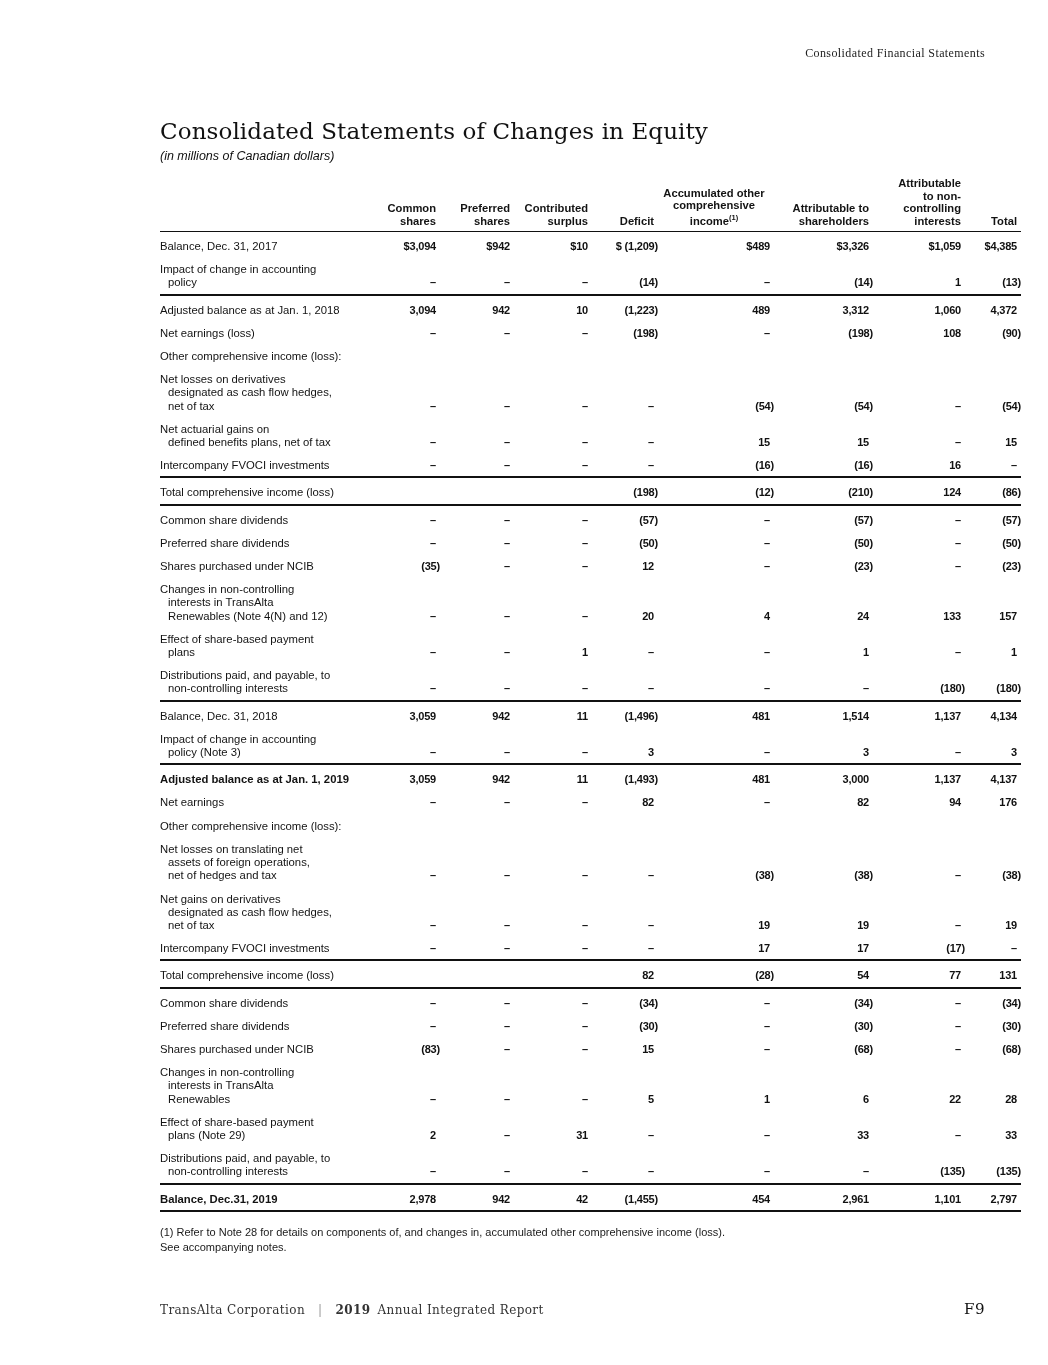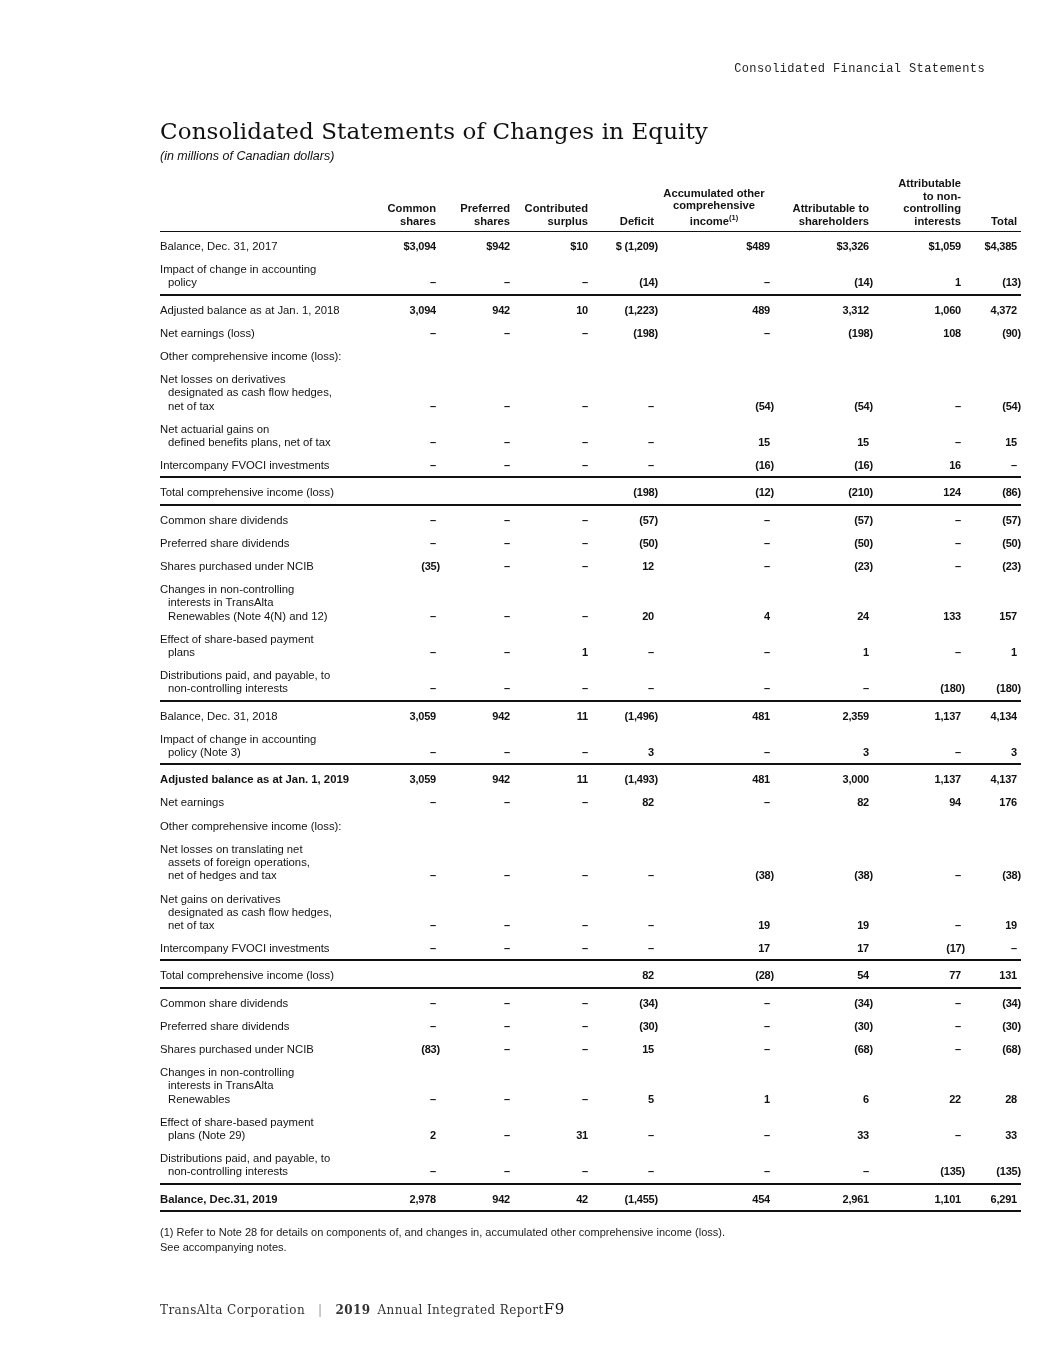--- a/index.html
+++ b/index.html
@@ -7,22 +7,22 @@
     width: 1048px; height: 1365px;
     background: #ffffff;
     color: #1a1a1a;
     font-family: "Liberation Sans", sans-serif;
     position: relative;
     overflow: hidden;
   }
   .page { position: absolute; left: 160px; top: 0; width: 825px; height: 1365px; }
 
   .corner {
-    position: absolute; top: 62px; right: 0;
-    font-family: Liberation Mono, monospace;
+    position: absolute; top: 46px; right: 0;
+    font-family: Liberation Serif, serif;
     font-size: 12px; letter-spacing: 0.4px; color: #222;
   }
 
   .title {
     margin: 118px 0 0 0;
     font-family: "DejaVu Serif", serif;
     font-weight: 400;
     font-size: 23px;
     color: #111;
     letter-spacing: 0.1px;
@@ -64,21 +64,21 @@
     color: #111;
   }
   td.num.paren { padding-right: 0; }
   tr.rule td { border-bottom: 2.3px solid #111; padding-bottom: 4px; }
   tr.bold td.label { font-weight: 700; }
 
   .footnotes { margin-top: 13px; font-size: 11px; line-height: 15px; color: #1a1a1a; }
 
   .footer {
     position: absolute; top: 1300px; left: 0; width: 825px;
-    display: flex; align-items: baseline;
+    display: flex; justify-content: space-between; align-items: baseline;
     font-family: "DejaVu Serif", serif; font-size: 12px; color: #333;
     letter-spacing: 0.4px;
   }
   .footer .sep { color: #999; margin: 0 13px; font-weight: 400; }
   .footer .yr { font-weight: 700; margin-right: 7px; }
   .footer-page { font-size: 15px; color: #111; letter-spacing: 0.5px; }
 </style>
 </head>
 <body>
 
@@ -286,21 +286,21 @@
           <td class="num c7 paren">(180)</td>
           <td class="num c8 paren">(180)</td>
         </tr>
         <tr class="">
           <td class="label c0">Balance, Dec. 31, 2018</td>
           <td class="num c1">3,059</td>
           <td class="num c2">942</td>
           <td class="num c3">11</td>
           <td class="num c4 paren">(1,496)</td>
           <td class="num c5">481</td>
-          <td class="num c6">2,359</td>
+          <td class="num c6">1,514</td>
           <td class="num c7">1,137</td>
           <td class="num c8">4,134</td>
         </tr>
         <tr class="rule">
           <td class="label c0">Impact of change in accounting
 policy (Note 3)</td>
           <td class="num c1">–</td>
           <td class="num c2">–</td>
           <td class="num c3">–</td>
           <td class="num c4">3</td>
@@ -462,21 +462,21 @@
         </tr>
         <tr class="bold rule">
           <td class="label c0">Balance, Dec.31, 2019</td>
           <td class="num c1">2,978</td>
           <td class="num c2">942</td>
           <td class="num c3">42</td>
           <td class="num c4 paren">(1,455)</td>
           <td class="num c5">454</td>
           <td class="num c6">2,961</td>
           <td class="num c7">1,101</td>
-          <td class="num c8">6,291</td>
+          <td class="num c8">2,797</td>
         </tr>
       </tbody>
   </table>
 
   <div class="footnotes">
     <div class="footnote">(1) Refer to Note 28 for details on components of, and changes in, accumulated other comprehensive income (loss).</div>
     <div class="footnote">See accompanying notes.</div>
   </div>
 
   <div class="footer">

